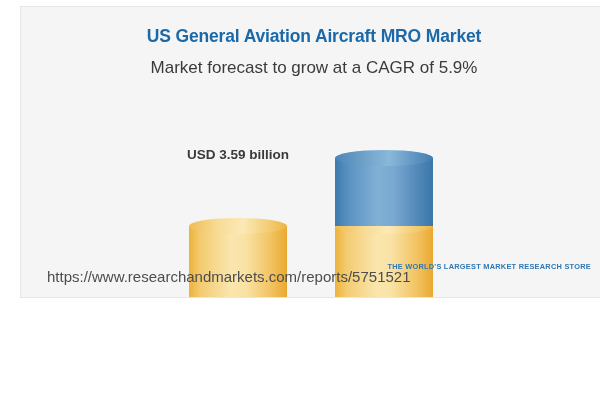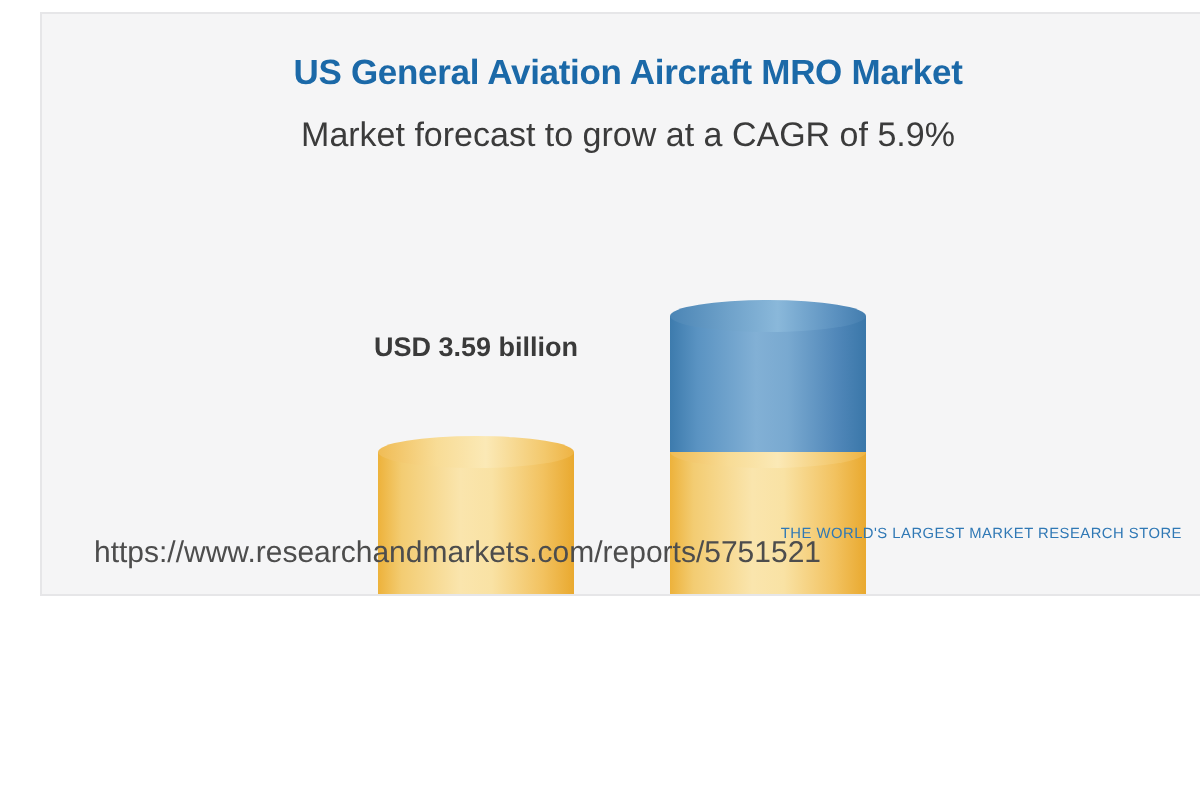--- a/index.html
+++ b/index.html
@@ -200,40 +200,40 @@
     font-size: 16.5px;
     font-weight: bold;
     color: #1b5c96;
     letter-spacing: 0.2px;
     white-space: nowrap;
   }
   #logo-and { color: #f0ab26; }
   #logo-tag {
     margin-top: 2px;
     font-size: 7.4px;
-    font-weight: normal;
+    font-weight: bold;
     color: #2f78b5;
     letter-spacing: 0.25px;
     white-space: nowrap;
   }
 </style>
 </head>
 <body>
 
 <div id="card">
 
   <div id="header">
     <h1 id="chart-title">US General Aviation Aircraft MRO Market</h1>
     <h2 id="chart-subtitle">Market forecast to grow at a CAGR of 5.9%</h2>
   </div>
 
   <div id="plot">
 
     <div class="bar-group" style="left:168px; width:98px; height:182px;">
-      <div class="value-label" style="top:-30px;margin-top:19px;">USD 3.59 billion</div>
+      <div class="value-label" style="top:-30px;">USD 3.59 billion</div>
       <div class="bar-shadow"></div>
       <div class="cylinder mat-yellow" style="height:133px;">
         <div class="cyl-bottom" style="bottom:-8px;"></div>
         <div class="cyl-body" style="bottom:0; height:133px;"></div>
         <div class="cyl-top" style="top:-8px;"></div>
       </div>
       <div class="cat-label" style="bottom:-28px;">2022</div>
     </div>
 
     <div class="bar-group" style="left:314px; width:98px; height:232px;">

